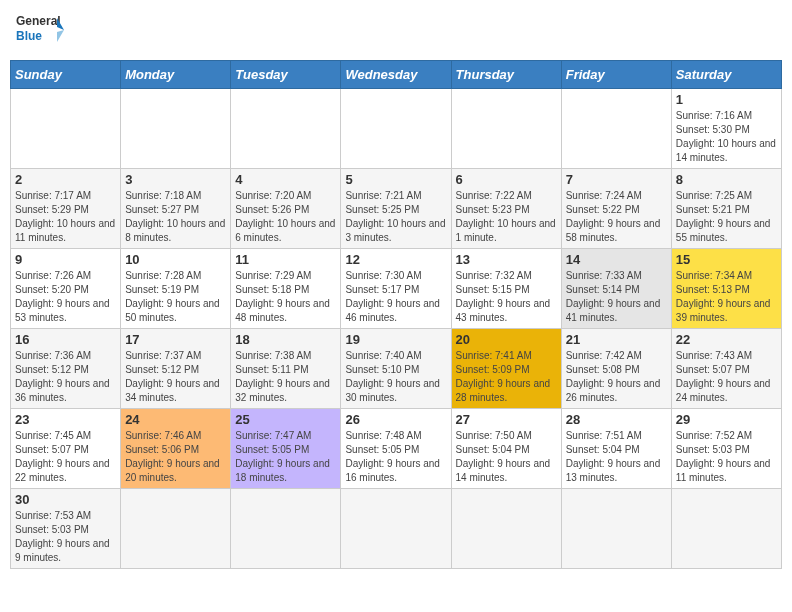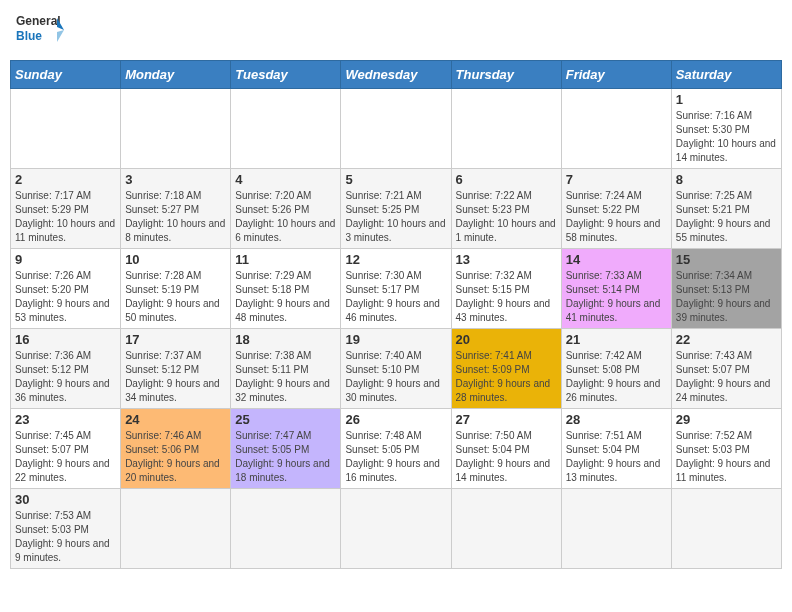--- a/index.html
+++ b/index.html
@@ -171,25 +171,25 @@
           <div class="day-info">Sunrise: 7:29 AM<br>Sunset: 5:18 PM<br>Daylight: 9 hours and 48 minutes.</div>
         </td>
         <td style="background-color: rgb(255, 255, 255);">
           <div class="day-number">12</div>
           <div class="day-info">Sunrise: 7:30 AM<br>Sunset: 5:17 PM<br>Daylight: 9 hours and 46 minutes.</div>
         </td>
         <td style="background-color: rgb(255, 255, 255);">
           <div class="day-number">13</div>
           <div class="day-info">Sunrise: 7:32 AM<br>Sunset: 5:15 PM<br>Daylight: 9 hours and 43 minutes.</div>
         </td>
-        <td style="background-color: #f0abfc;">
+        <td style="background-color: #e5e5e5;">
           <div class="day-number">14</div>
           <div class="day-info">Sunrise: 7:33 AM<br>Sunset: 5:14 PM<br>Daylight: 9 hours and 41 minutes.</div>
         </td>
-        <td style="background-color: #a3a3a3;">
+        <td style="background-color: #fde047;">
           <div class="day-number">15</div>
           <div class="day-info">Sunrise: 7:34 AM<br>Sunset: 5:13 PM<br>Daylight: 9 hours and 39 minutes.</div>
         </td>
       </tr>
       <tr>
         <td style="background-color: rgb(245, 245, 245);">
           <div class="day-number">16</div>
           <div class="day-info">Sunrise: 7:36 AM<br>Sunset: 5:12 PM<br>Daylight: 9 hours and 36 minutes.</div>
         </td>
         <td style="background-color: rgb(245, 245, 245);">

